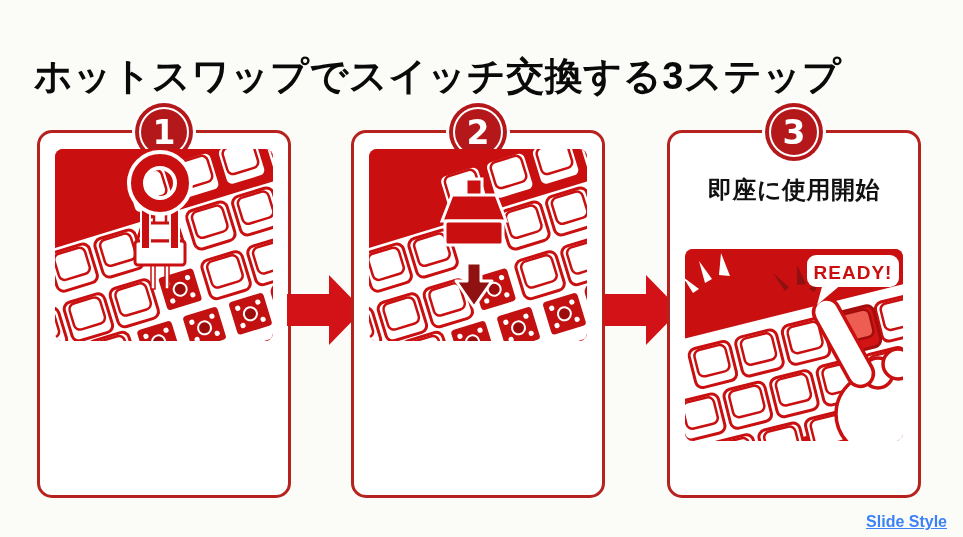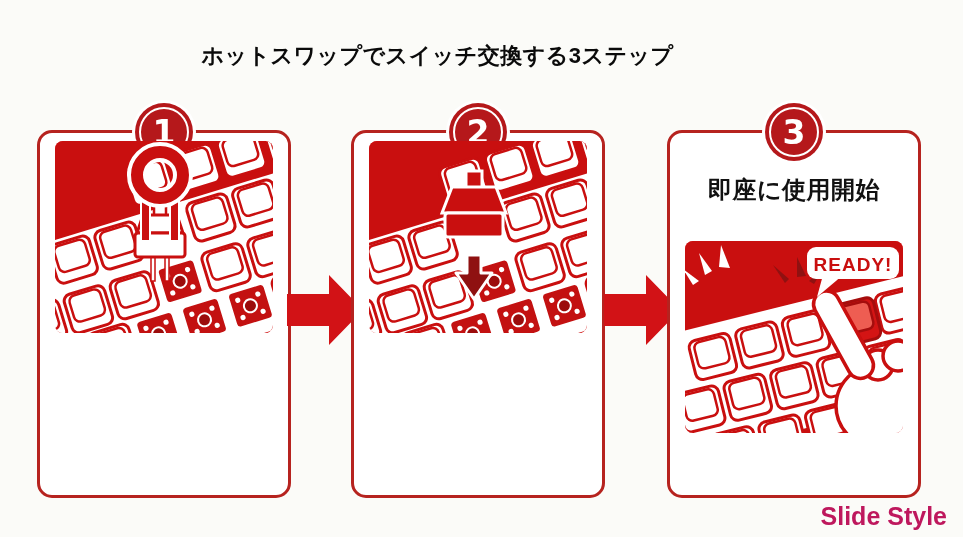--- a/index.html
+++ b/index.html
@@ -3,21 +3,21 @@
 <meta charset="utf-8">
 <style>
   html,body{margin:0;padding:0;}
   body{
     width:963px;height:537px;position:relative;overflow:hidden;
     background:#fbfbf8;
     font-family:"Liberation Sans","DejaVu Sans",sans-serif;
   }
   .page-title{
     position:absolute;top:26px;left:0;width:875px;
-    text-align:center;font-size:22px;font-weight:900;color:#0a0a0a;
+    text-align:center;font-size:38px;font-weight:900;color:#0a0a0a;
     letter-spacing:.5px;
   }
   .card{
     position:absolute;top:130px;width:254px;height:368px;
     background:#ffffff;border:3px solid #b6231f;border-radius:15px;
     box-sizing:border-box;
   }
   .card1{left:37px;} .card2{left:351px;} .card3{left:667px;}
   .badge{
     position:absolute;top:-30px;left:50%;transform:translateX(-50%);
@@ -34,36 +34,36 @@
   }
   .card-head{
     height:100px;display:flex;align-items:center;justify-content:center;
     padding-top:14px;box-sizing:border-box;
   }
   .card-title{
     font-size:24px;font-weight:900;color:#111;text-align:center;
     line-height:1.22;white-space:pre-line;letter-spacing:.5px;
   }
   .illo{
-    width:218px;height:192px;margin:8px auto;border-radius:8px;
+    width:218px;height:192px;margin:16px auto;border-radius:8px;
     background:#ef4444;overflow:hidden;position:relative;
   }
   .illo svg{display:block;}
   .card-caption-wrap{
     height:68px;display:flex;align-items:center;justify-content:center;
   }
   .card-caption{
     font-size:20.5px;font-weight:700;color:#111;text-align:center;
     line-height:1.24;white-space:pre-line;
   }
   .step-arrow{position:absolute;top:273px;width:76px;height:74px;}
   .arrow1{left:287px;} .arrow2{left:604px;}
   .watermark{
     position:absolute;right:16px;bottom:6px;
-    font-size:25px;font-weight:600;color:#be185d;
+    font-size:16px;font-weight:600;color:#3b82f6;text-decoration:underline;
   }
 </style>
 </head>
 <body>
 
 <h1 class="page-title">ホットスワップでスイッチ交換する3ステップ</h1>
 
 <section class="card card1">
   <div class="badge">
     <span class="num">1</span>

